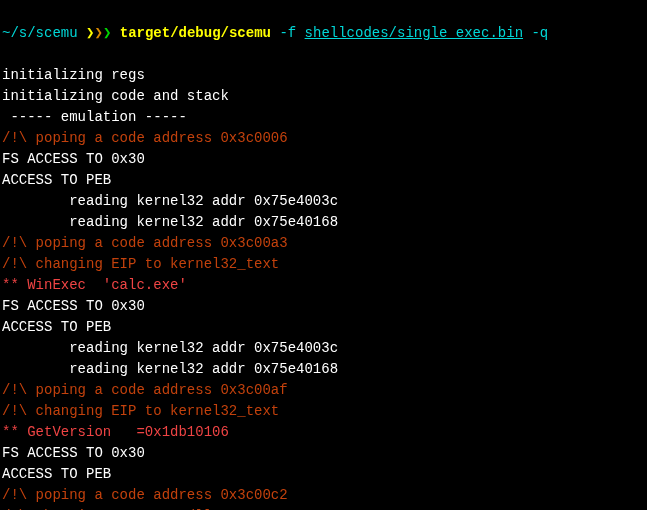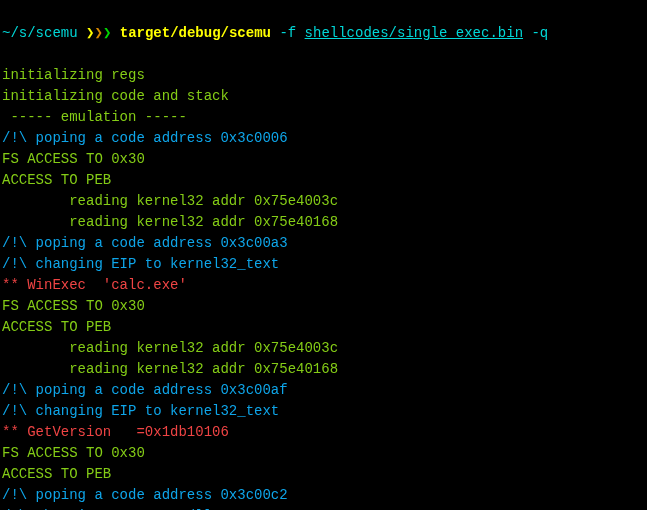--- a/index.html
+++ b/index.html
@@ -12,22 +12,22 @@
       padding: 2px;
       width: 647px;
       height: 510px;
       overflow: hidden;
     }
     .terminal { white-space: pre; }
     .line { display: block; }
     .cyan { color: #00d7d7; }
     .yel-bold { color: #ffff00; font-weight: bold; }
     .red { color: #ef4444; }
-    .orange { color: #0ea5e9; }
-    .white { color: #84cc16; }
+    .orange { color: #c2410c; }
+    .white { color: #ffffff; }
     .underline { text-decoration: underline; }
     .chev1 { color: #ffff00; font-weight: bold; }
     .chev2 { color: #d78700; font-weight: bold; }
     .chev3 { color: #00d700; font-weight: bold; }
   </style>
 </head>
 <body>
 
 <div class="terminal">
 <span class="line"><span class="cyan">~/s/scemu</span> <span class="chev1">❯</span><span class="chev2">❯</span><span class="chev3">❯</span> <span class="yel-bold">target/debug/scemu</span><span class="cyan"> -f </span><span class="cyan underline">shellcodes/single_exec.bin</span><span class="cyan"> -q</span></span>

